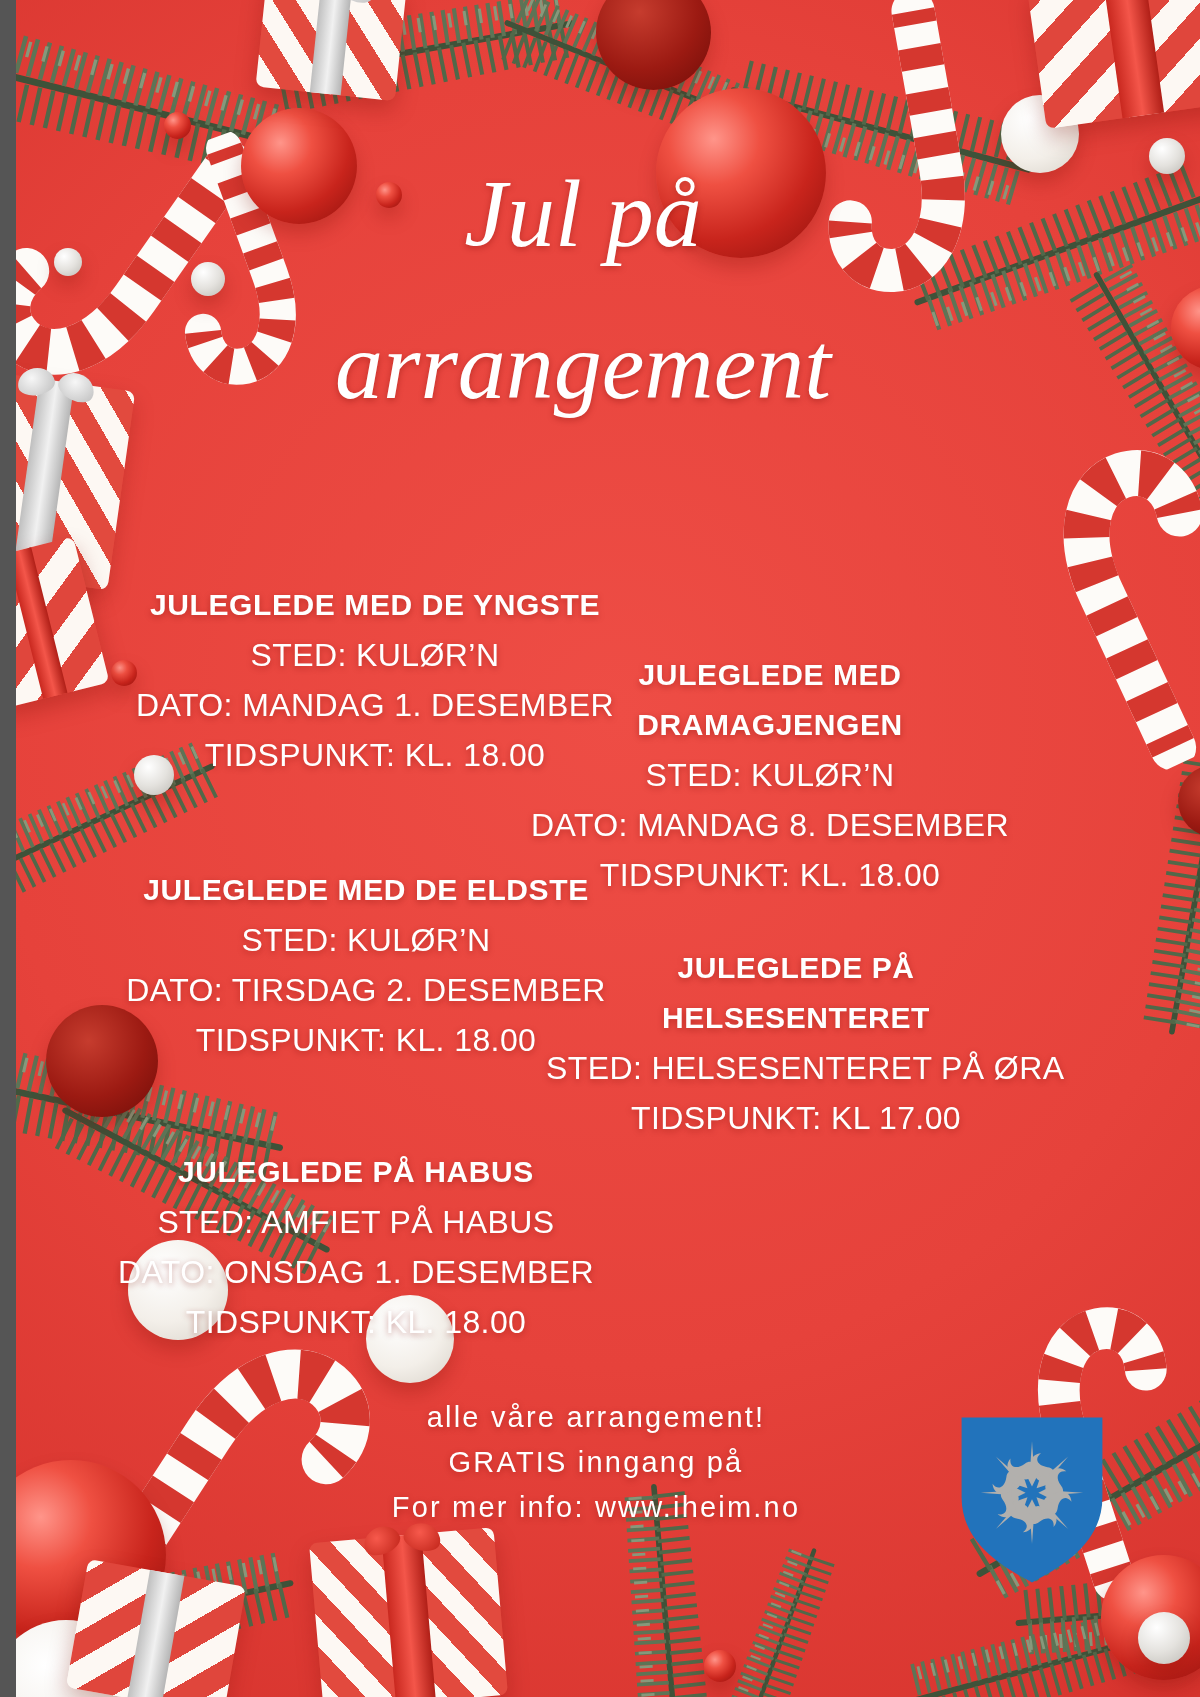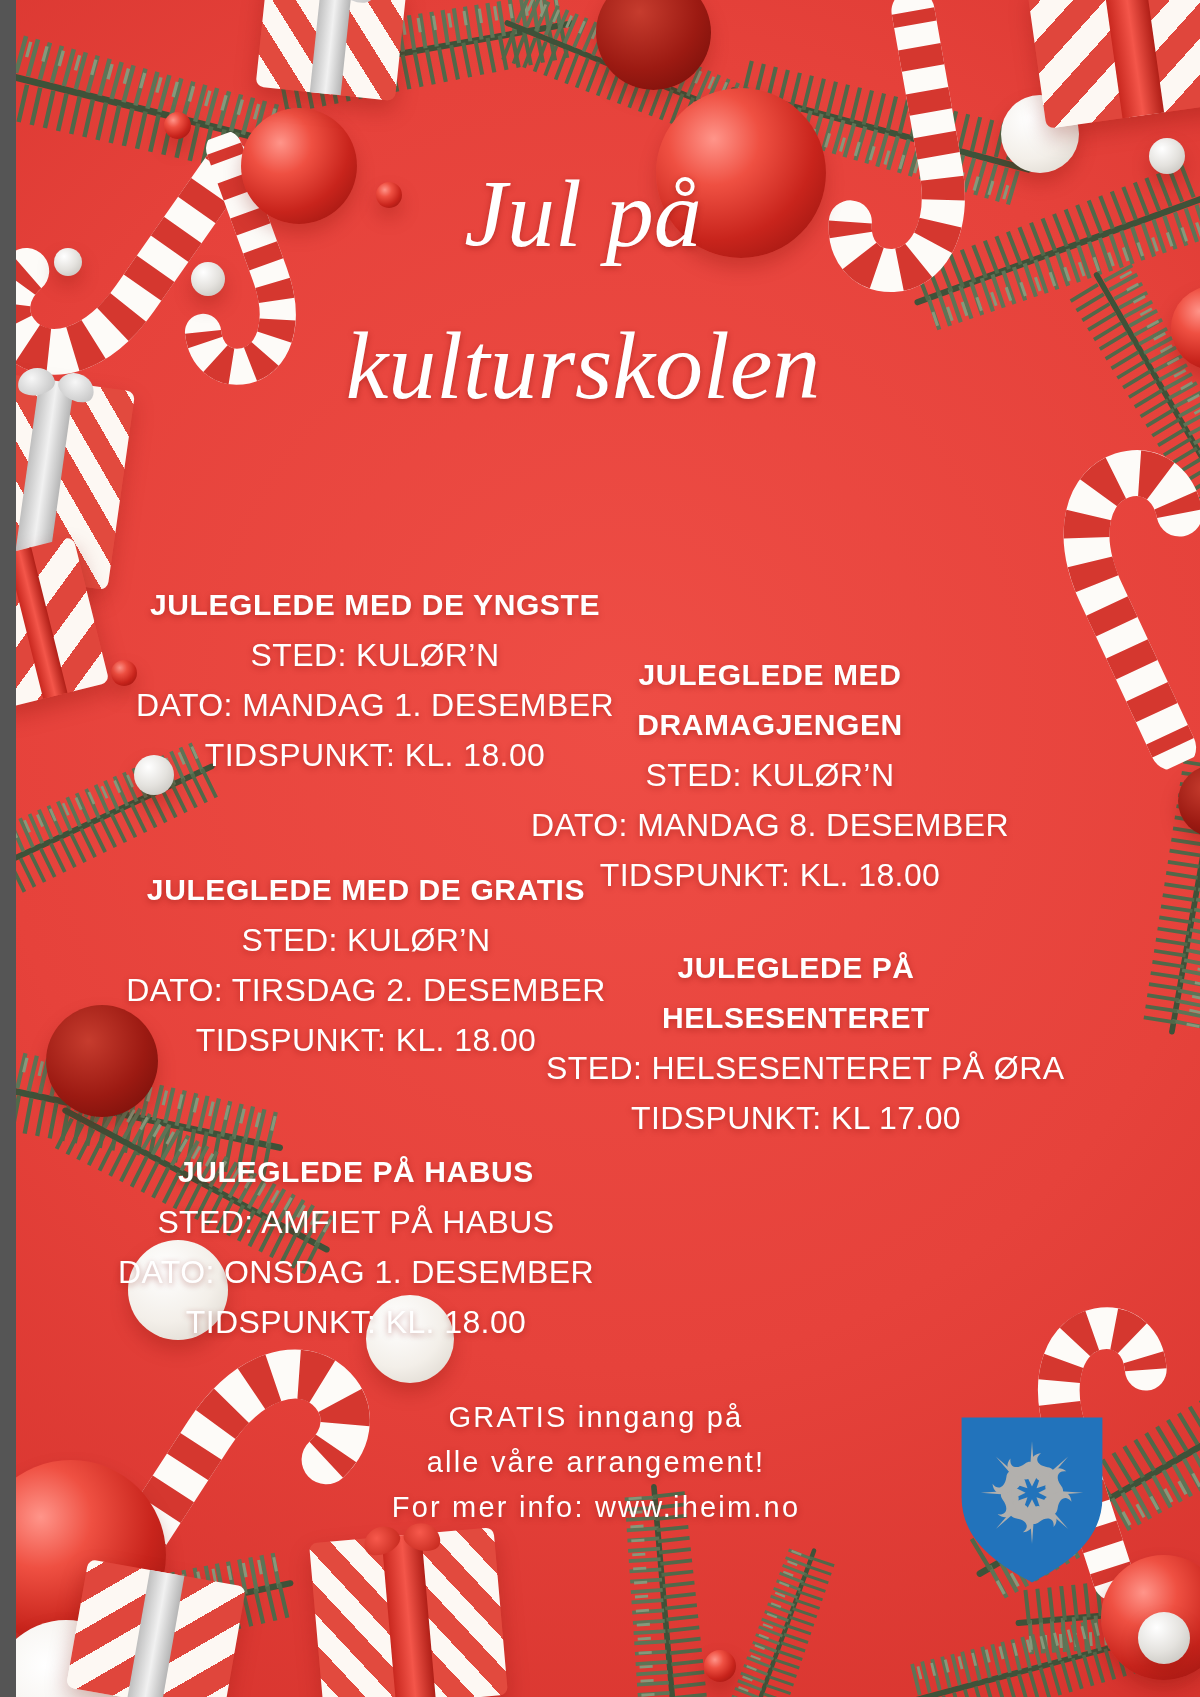--- a/index.html
+++ b/index.html
@@ -176,32 +176,32 @@
   <div class="gift stripes" style="left:300px;top:1535px;width:185px;height:168px;transform:rotate(-5deg)">
     <span class="ribbon redsatin"></span>
     <span class="bow red"></span>
   </div>
   <div class="gift stripes2" style="left:60px;top:1572px;width:160px;height:130px;transform:rotate(10deg)">
     <span class="ribbon silver"></span>
   </div>
 
   <div class="txt title">
     <div>Jul på</div>
-    <div>kulturskolen</div>
+    <div>arrangement</div>
   </div>
 
   <div class="txt event" style="left:69px;top:580px;width:580px">
     <div class="event-title">JULEGLEDE MED DE YNGSTE</div>
     <div class="event-line">STED: KULØR’N</div>
     <div class="event-line">DATO: MANDAG 1. DESEMBER</div>
     <div class="event-line">TIDSPUNKT: KL. 18.00</div>
   </div>
 
   <div class="txt event" style="left:60px;top:865px;width:580px">
-    <div class="event-title">JULEGLEDE MED DE GRATIS</div>
+    <div class="event-title">JULEGLEDE MED DE ELDSTE</div>
     <div class="event-line">STED: KULØR’N</div>
     <div class="event-line">DATO: TIRSDAG 2. DESEMBER</div>
     <div class="event-line">TIDSPUNKT: KL. 18.00</div>
   </div>
 
   <div class="txt event" style="left:50px;top:1147px;width:580px">
     <div class="event-title">JULEGLEDE PÅ HABUS</div>
     <div class="event-line">STED: AMFIET PÅ HABUS</div>
     <div class="event-line">DATO: ONSDAG 1. DESEMBER</div>
     <div class="event-line">TIDSPUNKT: KL. 18.00</div>
@@ -216,22 +216,22 @@
   </div>
 
   <div class="txt event" style="left:530px;top:943px;width:500px">
     <div class="event-title">JULEGLEDE PÅ
 HELSESENTERET</div>
     <div class="event-line">STED: HELSESENTERET PÅ ØRA</div>
     <div class="event-line">TIDSPUNKT: KL 17.00</div>
   </div>
 
   <div class="txt" style="left:290px;top:1395px;width:580px">
+    <div class="footer-line">alle våre arrangement!</div>
     <div class="footer-line">GRATIS inngang på</div>
-    <div class="footer-line">alle våre arrangement!</div>
     <div class="footer-line">For mer info: www.iheim.no</div>
   </div>
 
   <svg class="shield" viewBox="0 0 200 230" style="left:936px;top:1408px;width:160px;height:184px">
     <path d="M12,12 H188 V112 C188,170 134,200 100,218 C66,200 12,170 12,112 Z" fill="#2273bb"></path>
     <g transform="translate(100,106)" fill="#b2b0ad">
       <use href="#spk" transform="rotate(0)"></use>
         <use href="#spk" transform="rotate(45)"></use>
       <use href="#spk" transform="rotate(90)"></use>
         <use href="#spk" transform="rotate(135)"></use>

